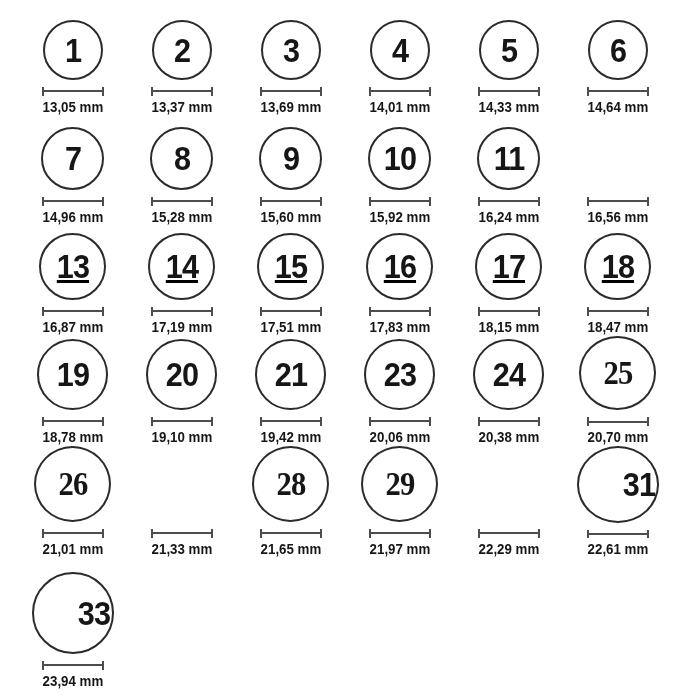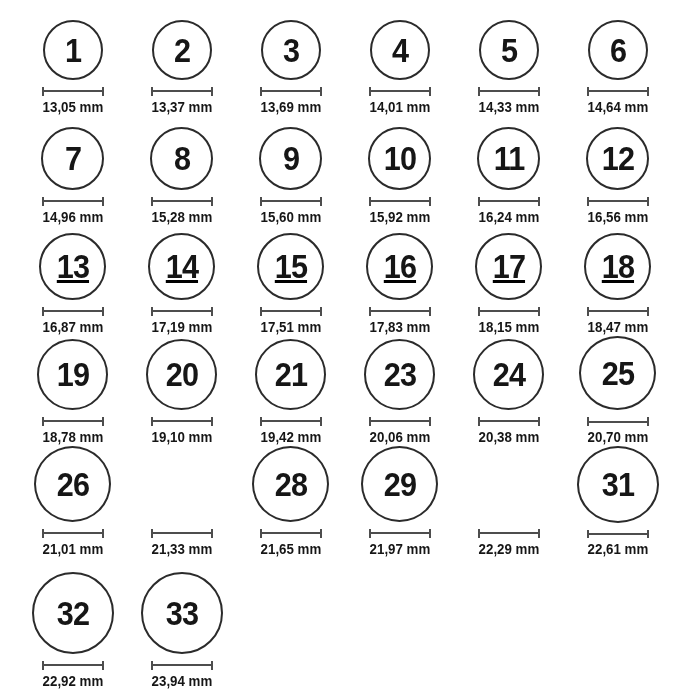--- a/index.html
+++ b/index.html
@@ -38,22 +38,22 @@
     display: flex;
     align-items: center;
     justify-content: center;
     margin-bottom: 7px;
     background: #ffffff;
   }
   .r1 .circle { width: 60px; height: 60px; }
   .r2 .circle { width: 63px; height: 63px; }
   .r3 .circle { width: 67px; height: 67px; text-decoration: underline; }
   .r4 .circle { width: 71px; height: 71px; }
-  .r5 .circle { width: 77px; height: 77px; }
-  .r6 .circle { width: 82px; height: 82px; }
+  .r5 .circle { width: 77px; height: 77px; font-family: Liberation Serif, serif; }
+  .r6 .circle { width: 82px; height: 82px; justify-content: flex-end; }
   .num {
     font-size: 34px;
     font-weight: 700;
     color: #161616;
     transform: scaleX(0.9);
     letter-spacing: -1px;
     line-height: 1;
   }
   .ruler {
     width: 62px;
@@ -161,23 +161,20 @@
       <div class="mm">15,92 mm</div>
     </div>
     <div class="cell r2">
       <div class="circle">
           <span class="num">11</span>
         </div>
       <div class="ruler"></div>
       <div class="mm">16,24 mm</div>
     </div>
     <div class="cell r2">
-      <div class="circle">
-          <span class="num">12</span>
-        </div>
       <div class="ruler"></div>
       <div class="mm">16,56 mm</div>
     </div>
 
     <div class="cell r3">
       <div class="circle">
           <span class="num">13</span>
         </div>
       <div class="ruler"></div>
       <div class="mm">16,87 mm</div>
@@ -290,27 +287,20 @@
       <div class="ruler"></div>
       <div class="mm">22,29 mm</div>
     </div>
 
     <div class="cell r6">
       <div class="circle">
           <span class="num">31</span>
         </div>
       <div class="ruler"></div>
       <div class="mm">22,61 mm</div>
-    </div>
-    <div class="cell r6">
-      <div class="circle">
-          <span class="num">32</span>
-        </div>
-      <div class="ruler"></div>
-      <div class="mm">22,92 mm</div>
     </div>
     <div class="cell r6">
       <div class="circle">
           <span class="num">33</span>
         </div>
       <div class="ruler"></div>
       <div class="mm">23,94 mm</div>
     </div>
 
   </div>

